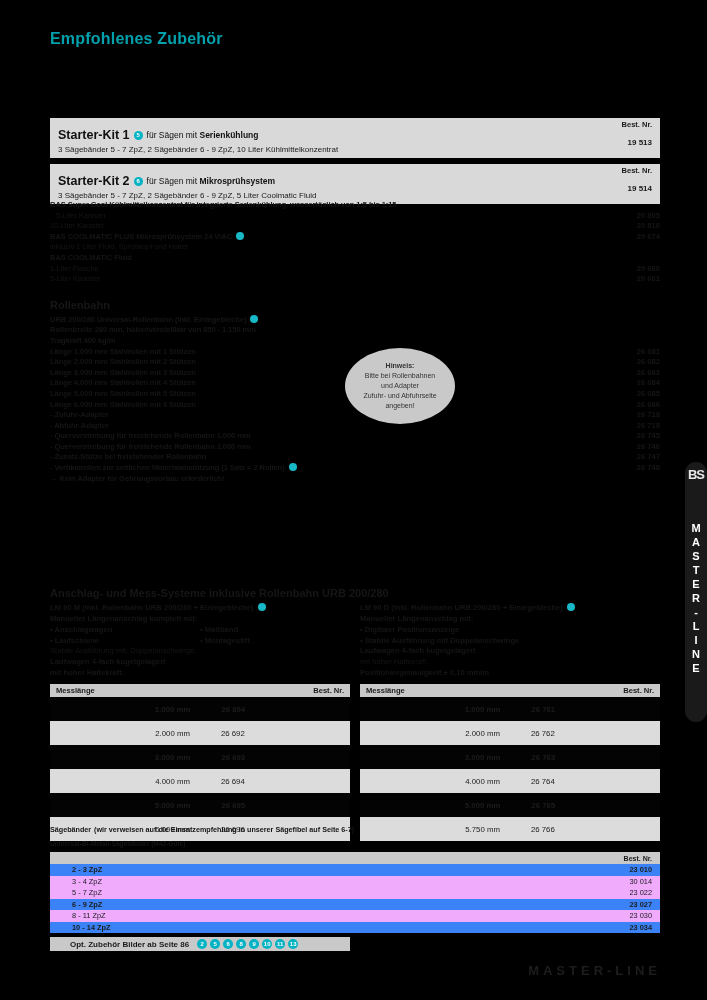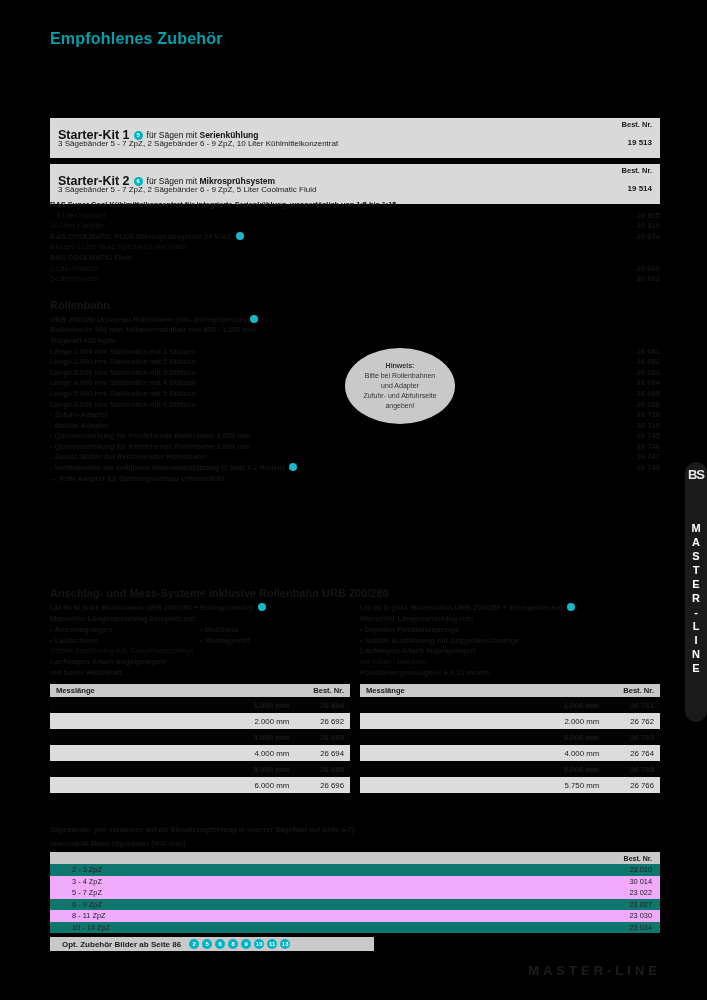--- a/index.html
+++ b/index.html
@@ -31,21 +31,21 @@
     font-size:8px; font-weight:bold; color:#1a1a1a;
   }
   .kit .ttl {
     position:absolute; left:8px; top:11px;
     font-size:12.5px; font-weight:bold; color:#111; line-height:1;
     display:flex; align-items:center; gap:4px;
   }
   .kit .ttl .sub { font-size:8.5px; font-weight:normal; }
   .kit .ttl .sub b { font-weight:bold; }
   .kit .desc {
-    position:absolute; left:8px; bottom:10px;
+    position:absolute; left:8px; bottom:4px;
     font-size:8px; color:#1a1a1a;
   }
   .bullet {
     display:inline-block; width:9px; height:9px; border-radius:50%;
     background:#00b3c4; color:#fff; font-size:6px; font-weight:bold;
     text-align:center; line-height:9px; vertical-align:middle;
   }
 
   
   .dark-list { position:absolute; left:50px; top:200px; width:610px; }
@@ -92,22 +92,22 @@
   
   .mtable { position:absolute; width:300px; top:684px; font-size:8px; }
   .mtableL { left:50px; }
   .mtableR { left:360px; }
   .mtable .hd {
     background:#c9c9c9; height:13px; display:flex; align-items:center;
     justify-content:space-between; padding:0 6px;
     font-weight:bold; font-size:7.6px; color:#1b1b1b;
   }
   .mtable .tr {
-    height:16px; display:flex; align-items:center;
-    justify-content:flex-end; padding:0 6px; font-size:7.8px;gap:31px;
+    height:24px; display:flex; align-items:center;
+    justify-content:center; padding:0 6px; font-size:7.8px;gap:31px;
   }
   .mtable .tr.odd { background:#030303; color:#1d1d1d; font-weight:bold; }
   .mtable .tr.even { background:#dcdcdc; color:#1b1b1b; }
 
   
   .saw-title {
     position:absolute; left:50px; top:822px;
     font-size:10.5px; font-weight:bold; color:#161616;
   }
   .saw-title span { font-size:7.2px; font-weight:bold; }
@@ -119,28 +119,28 @@
   .stable .hd {
     background:#c9c9c9; height:12px; display:flex; align-items:center;
     justify-content:flex-end; padding:0 8px;
     font-weight:bold; font-size:7px; color:#1b1b1b;
   }
   .stable .tr {
     height:11.5px; display:flex; align-items:center;
     justify-content:space-between; padding:0 8px; font-size:7.4px;
   }
   .stable .tr .lab { padding-left:14px; }
-  .stable .tr.odd { background:#0f766e; color:#1d1d1d; font-weight:normal; }
+  .stable .tr.odd { background:#3b82f6; color:#1d1d1d; font-weight:bold; }
   .stable .tr.even { background:#f0abfc; color:#1b1b1b; }
 
   
   .footbar {
-    position:absolute; left:50px; top:937px; width:324px; height:14px;
+    position:absolute; left:50px; top:937px; width:300px; height:14px;
     background:#c9c9c9; display:flex; align-items:center; gap:4px;
-    padding:0 12px; font-size:8px; font-weight:bold; color:#1b1b1b;
+    padding:0 20px; font-size:8px; font-weight:bold; color:#1b1b1b;
   }
   .badge {
     width:10px; height:10px; border-radius:50%; background:#00b3c4;
     color:#fff; font-size:6px; font-weight:bold;
     display:inline-flex; align-items:center; justify-content:center;
   }
   .footbar .badges { display:flex; gap:3px; margin-left:4px; }
 
   
   .sidetab {

